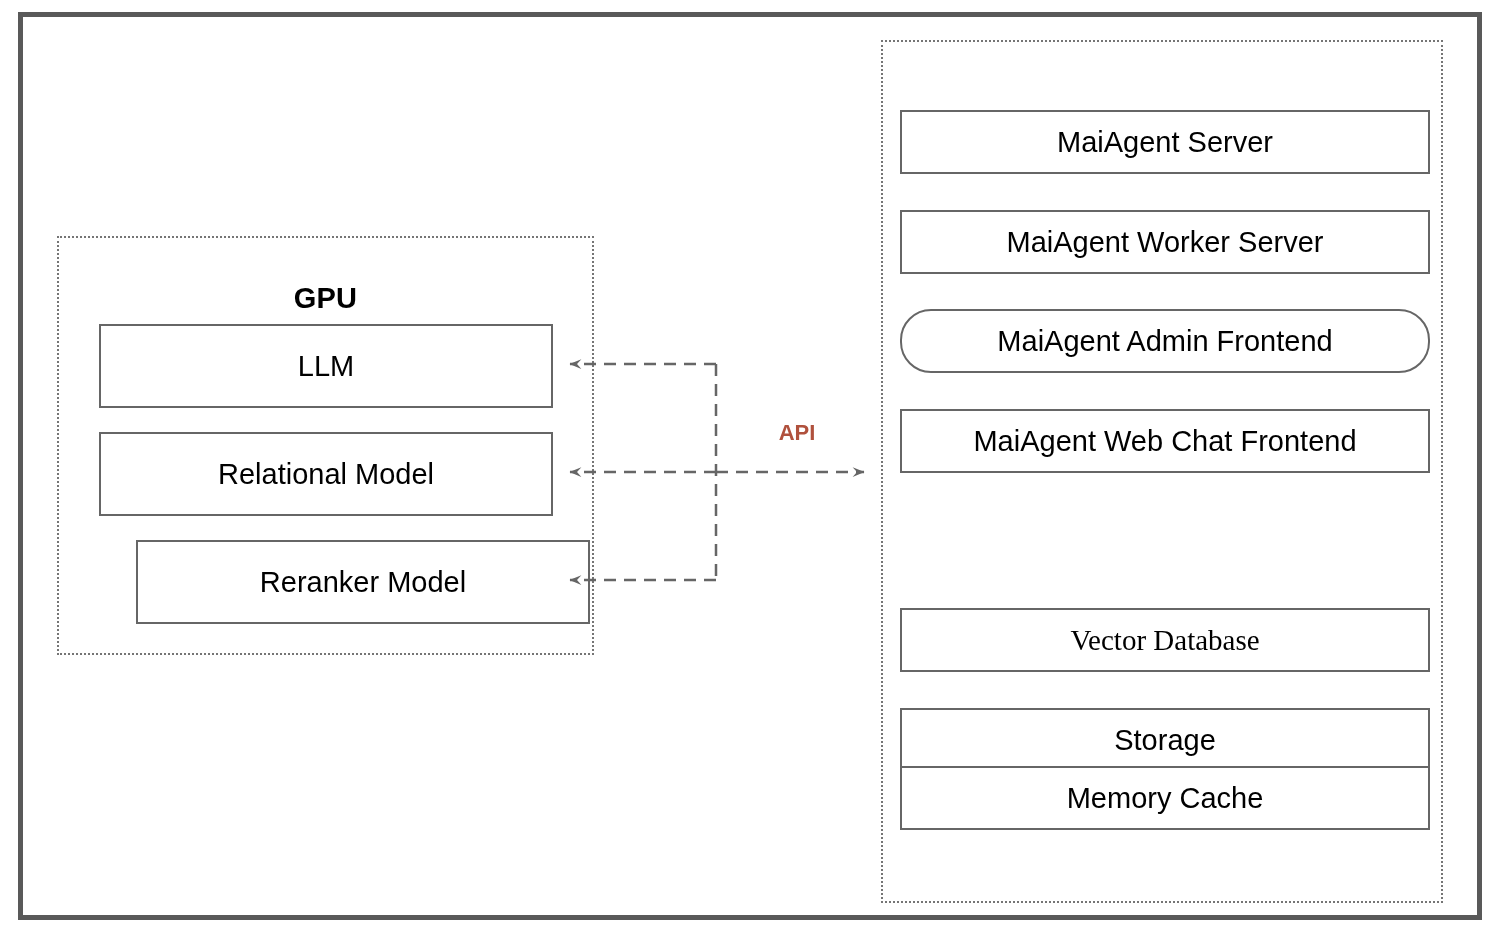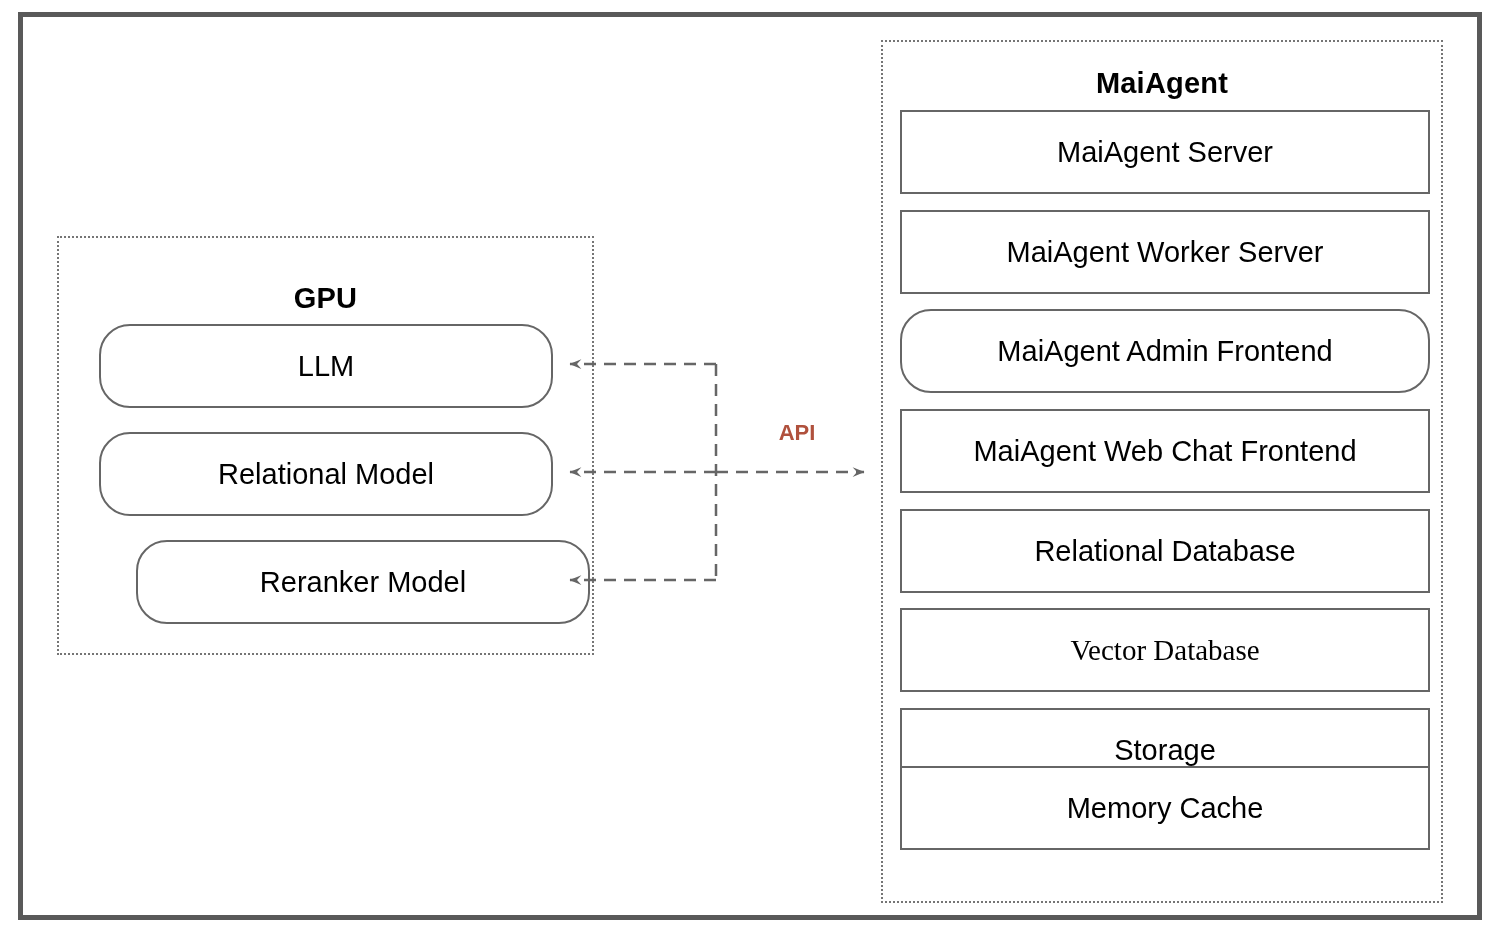--- a/index.html
+++ b/index.html
@@ -63,30 +63,29 @@
     display: flex;
     align-items: center;
     justify-content: center;
     font-size: 29px;
     color: #000000;
   }
   .cluster-gpu .node {
     left: 40px;
     width: 454px;
     height: 84px;
-    border-radius: 31px;
   }
   .node-llm      { top: 86px; }
   .node-embed    { top: 194px; }
   .node-reranker { top: 302px; margin-left: 37px; }
 
   .cluster-maiagent .node {
     left: 17px;
     width: 530px;
-    height: 84px;
+    height: 64px;
     text-align: center;
   }
   .node-ma-0 { top: 68px; }
   .node-ma-1 { top: 168px; }
   .node-ma-2 { top: 267px; border-radius: 31px; }
   .node-ma-3 { top: 367px; }
   .node-ma-4 { top: 467px; }
   .node-ma-5 { top: 566px; font-family: Liberation Serif, serif; }
   .node-ma-6 { top: 666px; }
   .node-ma-7 { top: 724px; }
@@ -118,26 +117,24 @@
   <div class="outer-frame"></div>
 
   <div class="cluster cluster-gpu">
     <div class="cluster-title">GPU</div>
     <div class="node node-llm">LLM</div>
     <div class="node node-embed">Relational Model</div>
     <div class="node node-reranker">Reranker Model</div>
   </div>
 
   <div class="cluster cluster-maiagent">
-    <div class="cluster-title">MaiAgent</div>
     <div class="node node-ma-0">MaiAgent Server</div>
     <div class="node node-ma-1">MaiAgent Worker Server</div>
     <div class="node node-ma-2">MaiAgent Admin Frontend</div>
     <div class="node node-ma-3">MaiAgent Web Chat Frontend</div>
-    <div class="node node-ma-4">Relational Database</div>
     <div class="node node-ma-5">Vector Database</div>
     <div class="node node-ma-6">Storage</div>
     <div class="node node-ma-7">Memory Cache</div>
   </div>
 
   <svg class="connector-layer" viewBox="0 0 1501 939" xmlns="http://www.w3.org/2000/svg">
     <defs>
       <marker id="arrow" viewBox="0 0 12 10" markerWidth="13" markerHeight="11" refX="11" refY="5" orient="auto" markerUnits="userSpaceOnUse">
         <path d="M 0.5 0.5 L 11.5 5 L 0.5 9.5 L 4.5 5 Z" fill="#666666"></path>
       </marker>

